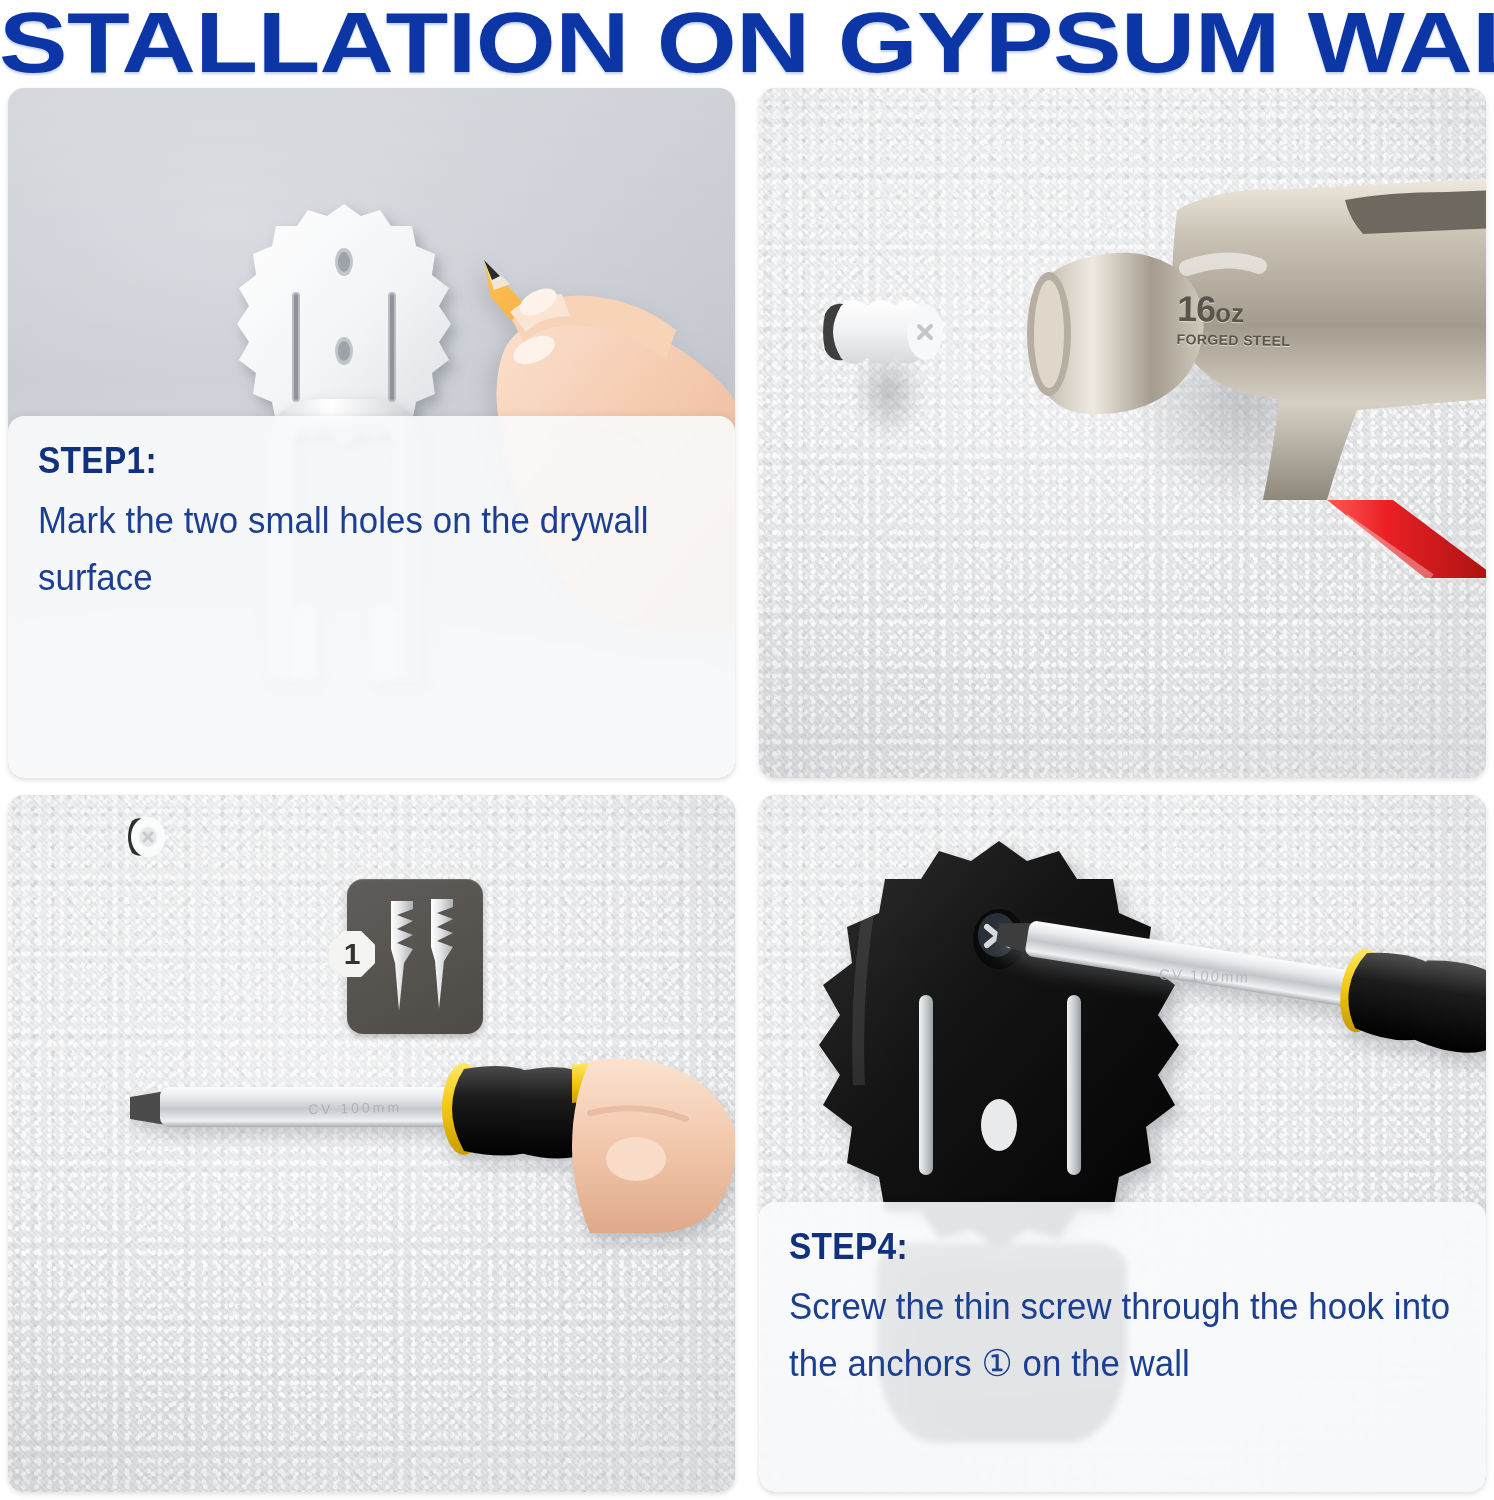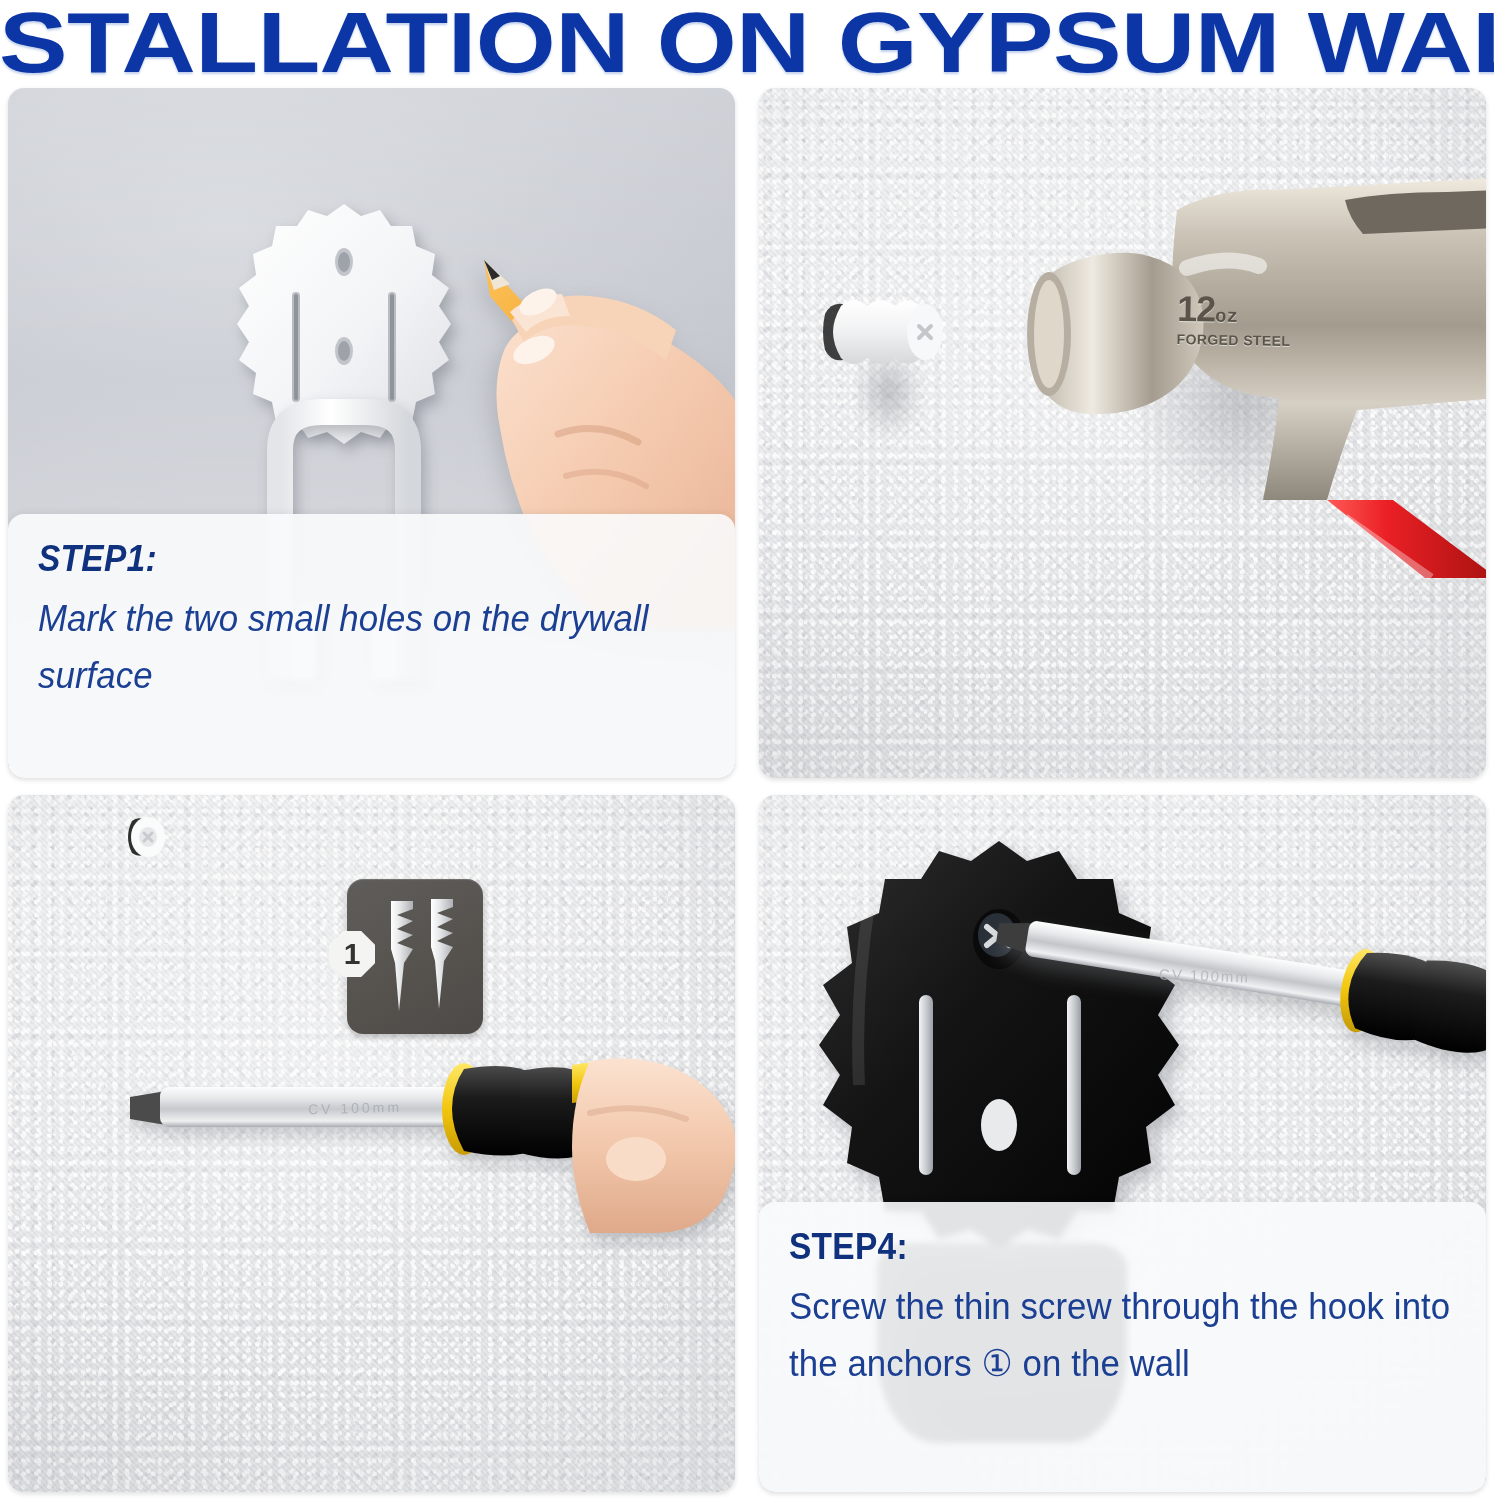--- a/index.html
+++ b/index.html
@@ -97,21 +97,21 @@
     letter-spacing:.3px; line-height:1.15;
     transform:scaleX(.93); transform-origin:left center;
     margin-bottom:12px;
   }
   .cap-b{
     font-size:37px; color:#1b3f93; line-height:1.52;
     letter-spacing:.1px;
     transform:scaleX(.94); transform-origin:left center;
     width:106%;
   }
-  .p1 .caption{ height:264px;font-style:italic; }
+  .p1 .caption{ height:362px; }
   .p2 .caption{ height:290px; }
   .p3 .caption{ height:282px; }
   .p4 .caption{ height:290px; }
 
   
   .hook-w{ position:absolute; left:196px; top:112px; width:280px; height:440px; }
   .gear-w{
     position:absolute; left:16px; top:0; width:248px; height:250px;
   }
   .gear-w svg{ width:100%; height:100%; display:block; filter:drop-shadow(5px 7px 7px rgba(90,95,105,.40)); }
@@ -140,21 +140,21 @@
     background:radial-gradient(ellipse 55% 55% at 35% 35%, rgba(140,143,150,.45), rgba(140,143,150,0) 70%);
     filter:blur(9px);
   }
   .ham-stamp{
     position:absolute; left:418px; top:204px;
     color:#5a544b; transform:rotate(1deg);
     text-align:left; line-height:1;
     text-shadow:0 1px 0 rgba(255,255,255,.55);
   }
   .ham-oz{ font-size:36px; font-weight:bold; letter-spacing:-1px; }
-  .ham-oz small{ font-size:19px; font-weight:bold; letter-spacing:0;font-family:Liberation Mono, monospace; }
+  .ham-oz small{ font-size:26px; font-weight:bold; letter-spacing:0; }
   .ham-fs{ font-size:14px; letter-spacing:.4px; margin-top:5px; font-weight:bold; }
 
   
   .anchor3{ position:absolute; left:110px; top:18px; width:56px; height:48px; }
   .anchor3 svg{ width:100%; height:100%; display:block; }
 
   .card{
     position:absolute; left:339px; top:84px; width:136px; height:155px;
     background:linear-gradient(150deg,#5f5d5a,#56534f 55%,#4d4a47);
     border-radius:16px;
@@ -348,21 +348,21 @@
         <path d="M160 120 Q200 106 232 118" stroke="rgba(255,255,255,.55)" stroke-width="16" fill="none" stroke-linecap="round"></path>
 
         <path fill="#6e685e" d="M318 52 Q360 44 420 44 L468 42 L468 80 L336 86 Q322 70 318 52 Z"></path>
 
         <path fill="url(#hd)" d="M300 352 L366 352 L470 430 L398 430 Z"></path>
         <path d="M318 370 L404 430" stroke="rgba(255,255,255,.35)" stroke-width="9" fill="none"></path>
       </svg>
     </div>
     <div class="ham-stamp">
       <div class="ham-oz">
-        <span>12</span><small>oz</small>
+        <span>16</span><small>oz</small>
       </div>
       <div class="ham-fs">FORGED STEEL</div>
     </div>
 
   </div>
 
   <div class="panel p3">
     <div class="bg bg-wall"></div>
     <div class="wall-vig"></div>
 

